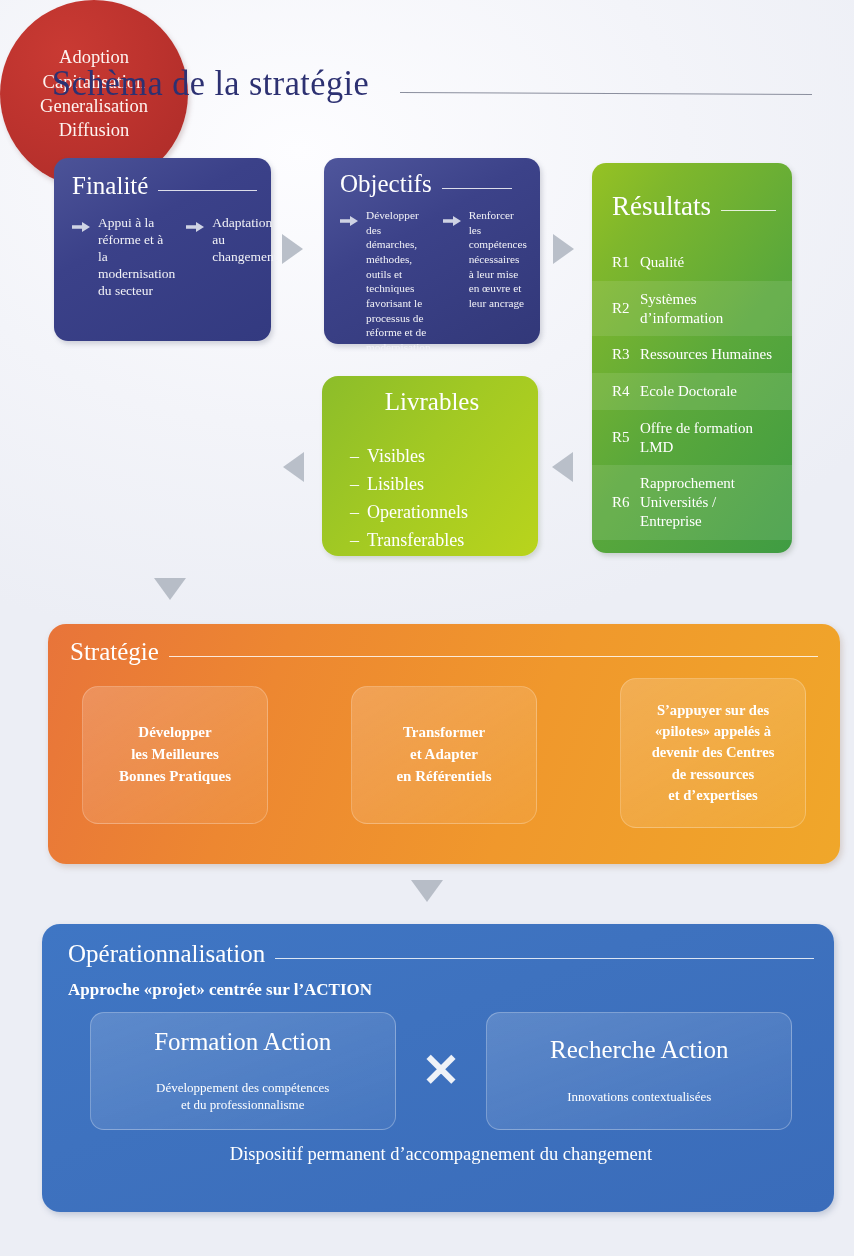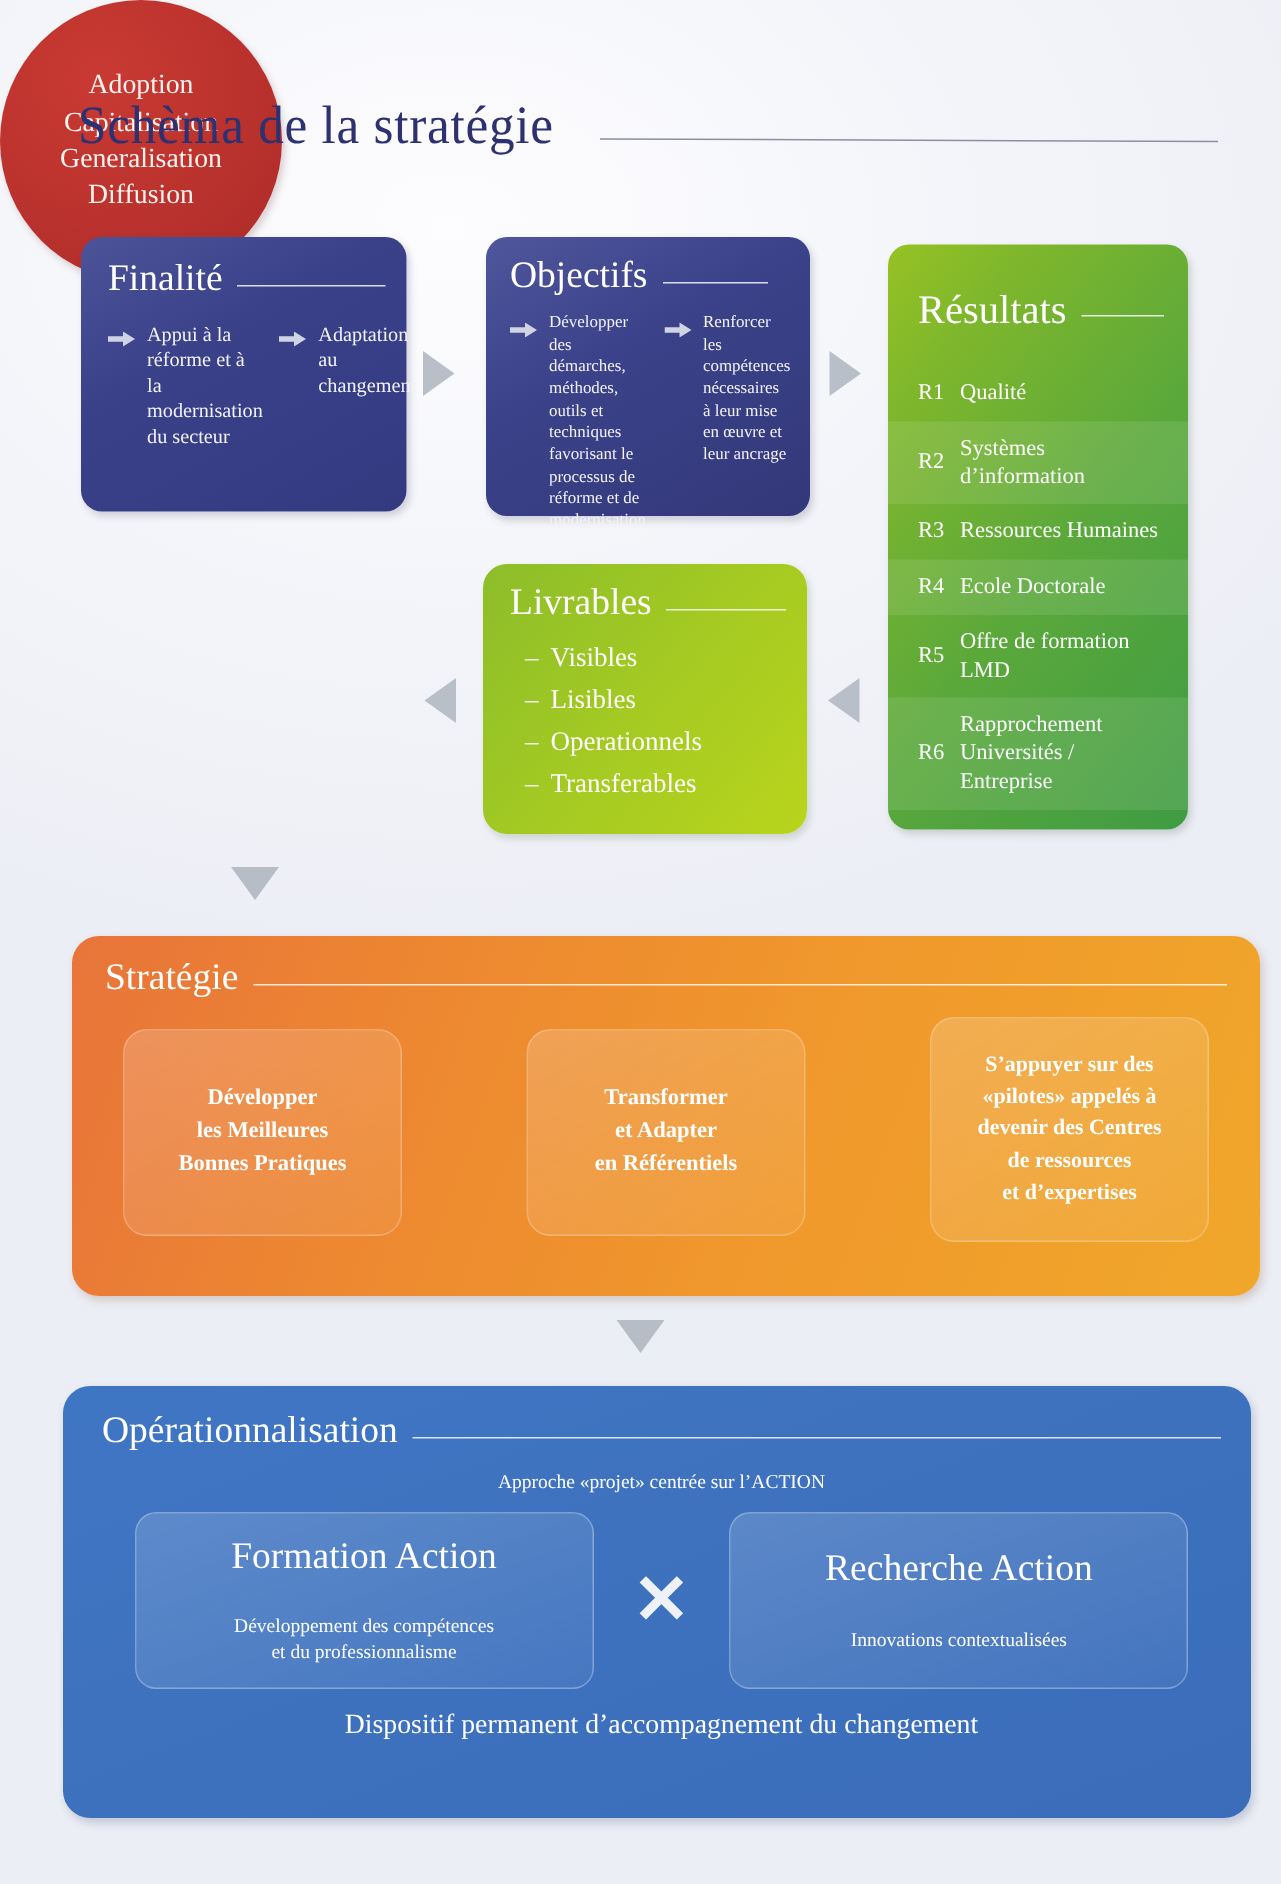--- a/index.html
+++ b/index.html
@@ -85,21 +85,21 @@
   }
   #cercle .line { font-size:18.5px; color:#fdf3f0; line-height:1.32; }
 
   
   #livrables {
     left:322px; top:376px; width:216px; height:180px;
     background:linear-gradient(130deg,#8cbd2a 0%,#a2c923 45%,#b9d41c 100%);
     padding:12px 14px 10px 18px; border-radius:16px;
     box-shadow:2px 3px 5px rgba(100,120,80,.22);
   }
-  #livrables .card-head { font-size:25px; }
+  #livrables .card-head { font-size:25px;flex-direction:column; }
   .liv-list { margin-top:12px; display:flex; flex-direction:column; gap:7px; padding-left:10px; }
   .liv-item { font-size:18px; color:#fff; display:flex; gap:8px; }
   .liv-dash { opacity:.95; }
 
   
   #strategie {
     left:48px; top:624px; width:792px; height:240px; border-radius:18px;
     background:linear-gradient(110deg,#e8743a 0%,#ed8731 28%,#f0982c 60%,#f0a72a 100%);
     padding:14px 22px 16px 22px;
     box-shadow:2px 3px 6px rgba(140,100,70,.25);
@@ -116,21 +116,21 @@
   .strat-card.tall { height:150px; margin-top:-8px; font-size:14.6px; }
 
   
   #operationnalisation {
     left:42px; top:924px; width:792px; height:288px; border-radius:18px;
     background:linear-gradient(160deg,#3f76c4 0%,#3e72bf 40%,#3a6cba 100%);
     padding:16px 20px 14px 26px;
     box-shadow:2px 3px 6px rgba(80,100,140,.28);
   }
   #operationnalisation .card-head { font-size:25px; }
-  .op-sub { text-align:center; font-size:13px; color:#fff; margin-top:12px; }
+  .op-sub { font-size:17px; color:#fff; margin-top:12px;font-weight:bold; }
   .op-cards { display:flex; align-items:center; justify-content:center; gap:26px; margin-top:12px; }
   .op-card {
     width:306px; height:118px; border-radius:14px;
     background:linear-gradient(160deg,rgba(255,255,255,.16),rgba(255,255,255,.05));
     border:1px solid rgba(255,255,255,.28);
     display:flex; flex-direction:column; align-items:center; justify-content:center;
     color:#fff; padding:6px 10px;gap:12px;
   }
   .op-card-title { font-size:25px; line-height:1.15; }
   .op-card-sub { font-size:13px; line-height:1.3; text-align:center; margin-top:12px; }

